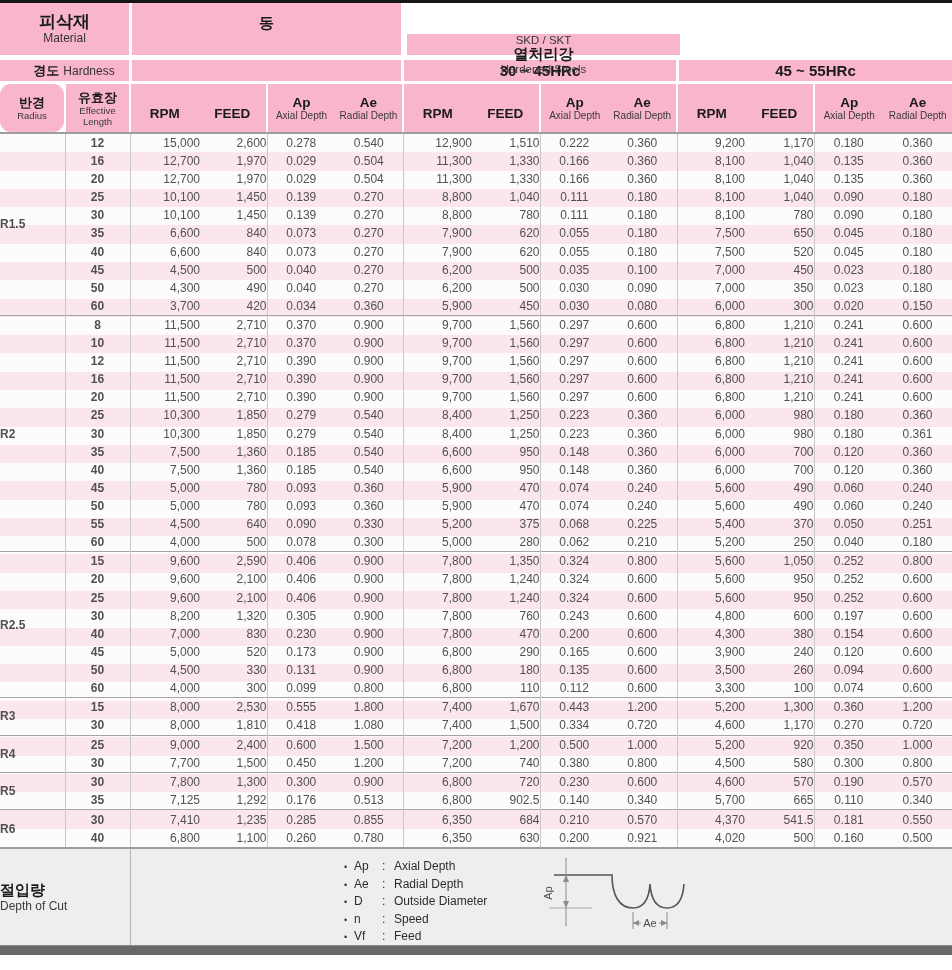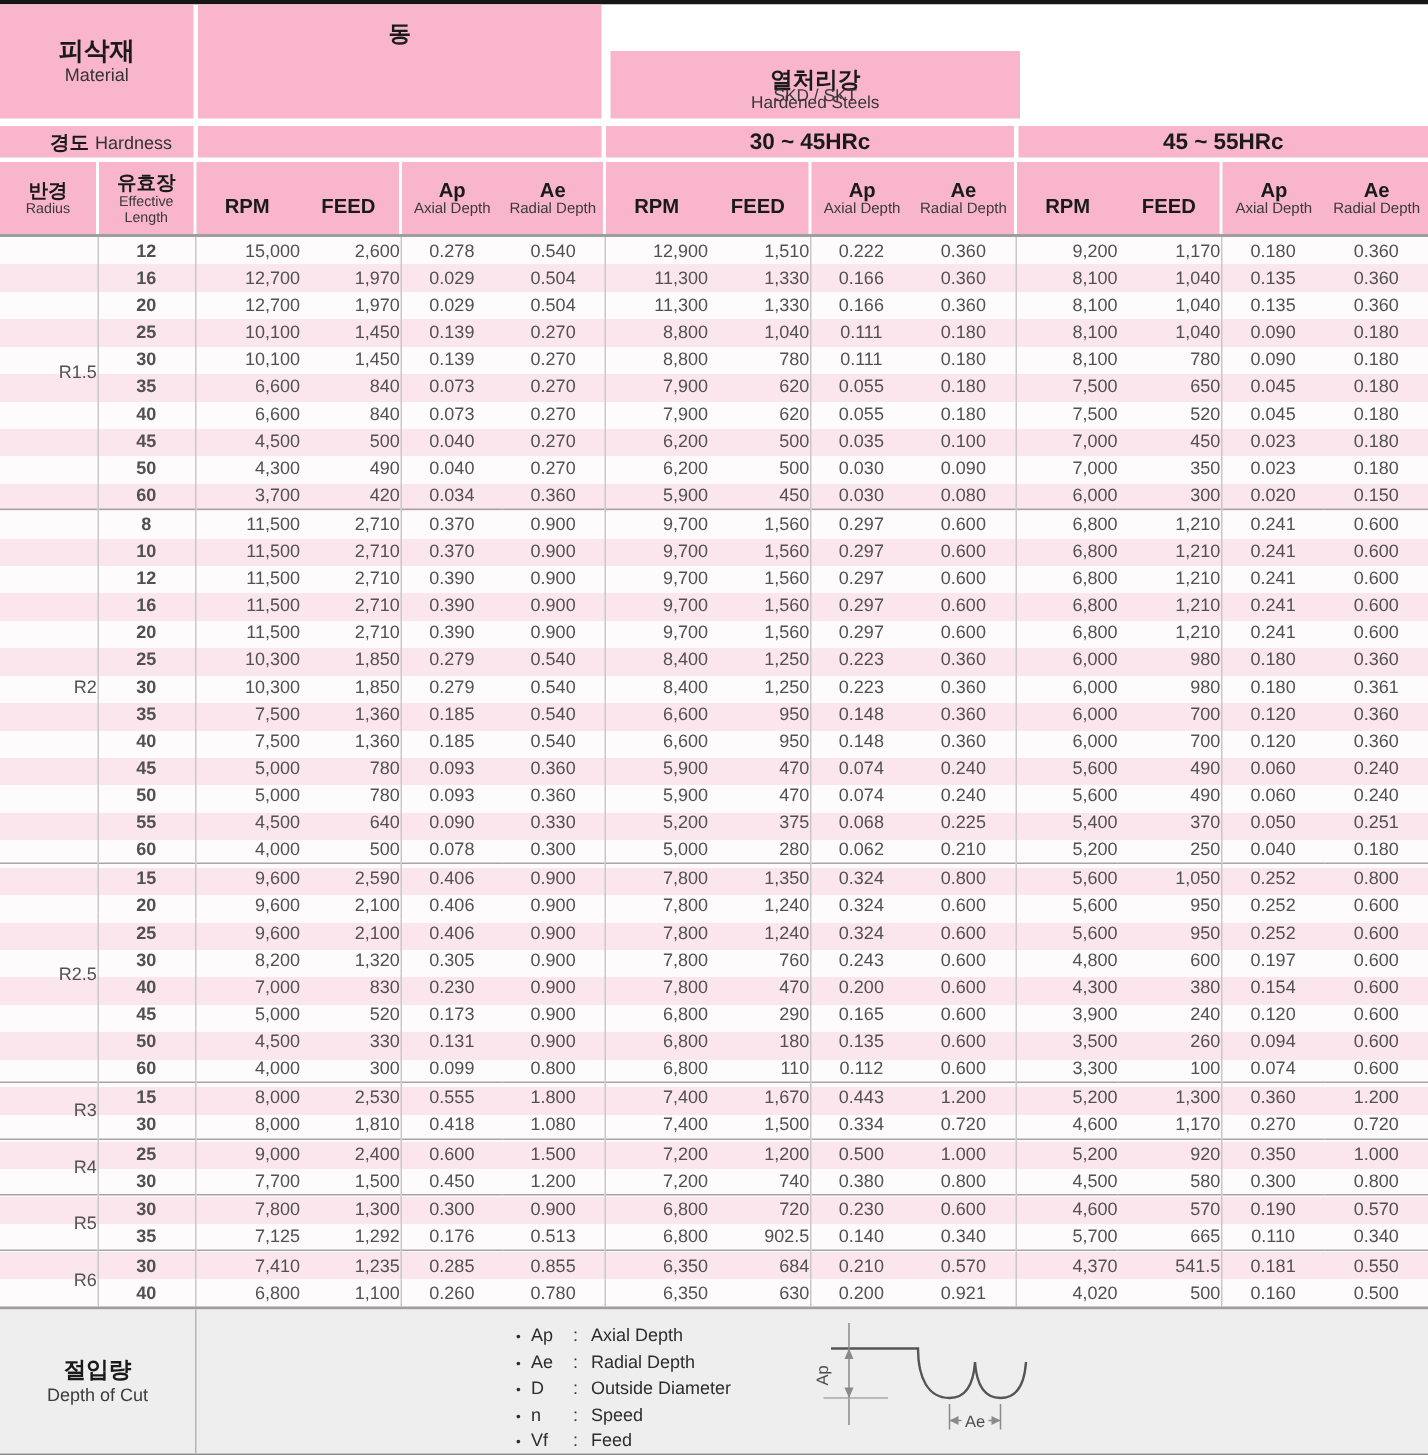--- a/index.html
+++ b/index.html
@@ -12,21 +12,21 @@
   .top-bar { height:3px; background:#161616; }
   .bottom-bar { height:9px; background:#686868; border-top:1px solid #8a8a8a; }
 
   
   .band { display:flex; background:#ffffff; }
   .band > div { box-sizing:border-box; }
   .pink { background:#f8b5cb; }
   .gap3 { width:3px; flex:none; }
   .gap2 { width:2px; flex:none; }
 
-  .band1 { height:76px; }
+  .band1 { height:52px; }
   .b1-label { width:129px; display:flex; flex-direction:column; justify-content:center; align-items:center; }
   .b1-label .ko { font-size:17px; font-weight:bold; color:#1a1a1a; line-height:19px; }
   .b1-label .en { font-size:12px; color:#333; line-height:15px; }
   .b1-mat { position:relative; text-align:center; padding-top:11px; }
   .b1-copper { width:269px; } .b1-pre { width:272px; } .b1-hard { width:273px;margin-top:31px; }
   .b1-mat .ko { font-size:15px; font-weight:bold; color:#1a1a1a; line-height:17px; }
   .b1-mat .en { font-size:11.5px; color:#383838; line-height:14px; }
   .b1-mat .grade { position:absolute; left:0; right:0; bottom:9px; font-size:11.5px; color:#383838; }
 
   .hgap5 { height:5px; background:#fff; }
@@ -35,21 +35,21 @@
   .band2 { height:21px; }
   .b2-label { width:129px; display:flex; align-items:center; justify-content:center; gap:4px;padding-left:19px; }
   .b2-label .ko { font-size:13px; font-weight:bold; color:#1a1a1a; }
   .b2-label .en { font-size:12px; color:#333; }
   .b2-copper { width:269px; }
   .b2-mid { width:272px; } .b2-right { width:273px; }
   .b2-hrc { display:flex; align-items:center; justify-content:center; font-size:15px; font-weight:bold; color:#1a1a1a; }
 
   .band3 { height:48px; }
   .band3 > .cell { display:flex; }
-  .b3-rad { width:64px; } .b3-len { width:63px; }
+  .b3-rad { width:64px;border-radius:11px; } .b3-len { width:63px; }
   .b3-c1 { width:135px; } .b3-c2 { width:134px; }
   .b3-c3 { width:135px; } .b3-c4 { width:135px; }
   .b3-c5 { width:135px; } .b3-c6 { width:137px; }
   .vstack { flex:1; display:flex; flex-direction:column; justify-content:center; align-items:center; text-align:center; }
   .vstack .ko { font-size:13px; font-weight:bold; color:#1a1a1a; line-height:15px; }
   .vstack .sub { font-size:9.5px; color:#3a3a3a; line-height:11px; }
   .half { flex:1; display:flex; flex-direction:column; justify-content:center; align-items:center; text-align:center; }
   .half .sym { font-size:13.5px; font-weight:bold; color:#1a1a1a; line-height:15px; }
   .half .name { font-size:10px; color:#3a3a3a; line-height:12px; }
   .half.solo { padding-bottom:11px;justify-content:flex-end; }
@@ -64,28 +64,28 @@
   }
   table.cut td {
     padding:0; font-size:12px; color:#515151; white-space:nowrap;
     overflow:hidden; vertical-align:middle;
   }
   td.sep { border-right:1px solid #c8c8c8; }
   tr.sec-start td { border-top:1px solid #a5a5a5; }
   td.c-num { text-align:right; padding-right:11px; }
   td.c-dec { text-align:center; }
   td.c-len { font-weight:bold; text-align:center; color:#181818; }
-  td.c-rad { font-weight:normal; text-align:right; color:#181818; font-size:13px; }
+  td.c-rad { font-weight:bold; text-align:left; color:#181818; font-size:13px; }
 
   
   .footer { height:96px; background:#eeeeee; position:relative; }
   .footer-title {
     position:absolute; left:0; top:0; bottom:0; width:130px;
     border-right:1px solid #b5b5b5;
-    display:flex; flex-direction:column; justify-content:center; align-items:center;
+    display:flex; flex-direction:column; justify-content:center; 
   }
   .footer-title .ko { font-size:15px; font-weight:bold; color:#1a1a1a; line-height:18px; }
   .footer-title .en { font-size:12px; color:#3c3c3c; line-height:15px; }
   .legend { position:absolute; left:344px; top:9px; }
   .legend-row { display:flex; align-items:baseline; line-height:16.5px; font-size:12px; color:#2d2d2d; }
   .lg-bullet { width:10px; font-size:9px; }
   .lg-term { width:28px; }
   .lg-colon { width:12px; }
   .cut-diagram { position:absolute; left:540px; top:4px; }
 </style>

